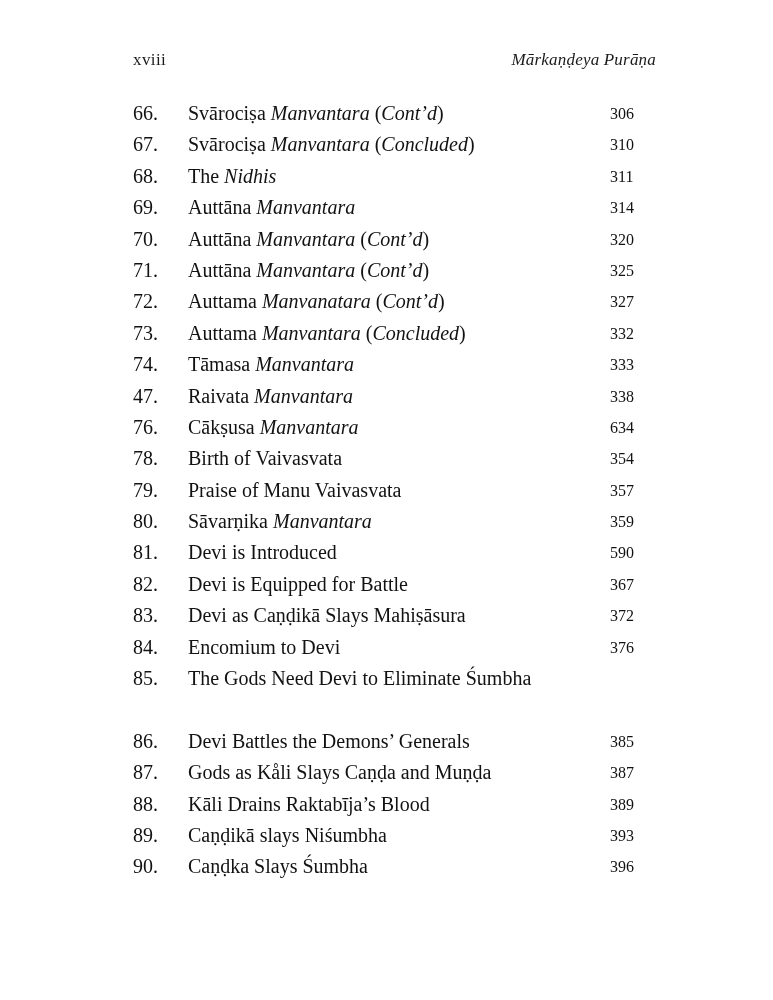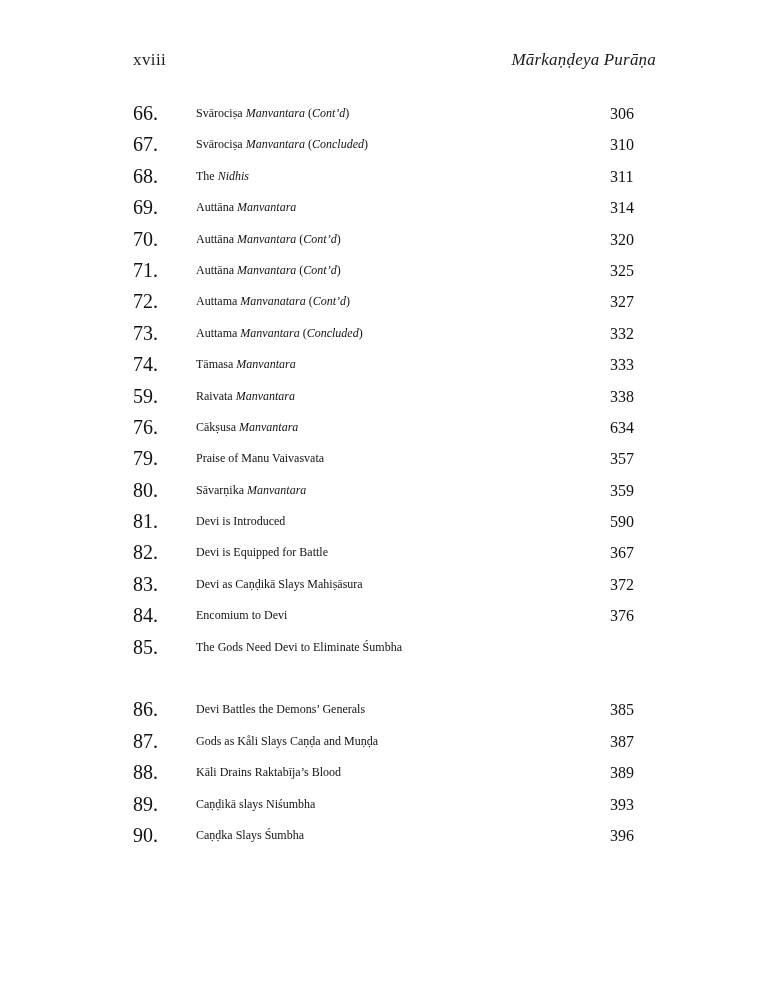--- a/index.html
+++ b/index.html
@@ -64,23 +64,23 @@
     position: absolute;
     left: 0;
     top: 0;
     width: 46px;
     text-align: left;
     font-size: 20px;
     line-height: 31.4px;
   }
   .title {
     position: absolute;
-    left: 63px;
+    left: 55px;
     top: 0;
-    font-size: 12px;
+    font-size: 20px;
     line-height: 31.4px;
     white-space: nowrap;
   }
   .title .it {
     font-style: italic;
   }
   .pageno {
     position: absolute;
     left: 477px;
     top: 0;
@@ -158,34 +158,41 @@
       </div>
       <div class="toc-row">
         <div class="entry-line">
           <span class="num">74.</span>
           <span class="title"><span>Tāmasa </span><span class="it">Manvantara</span></span>
           <span class="pageno">333</span>
         </div>
       </div>
       <div class="toc-row">
         <div class="entry-line">
-          <span class="num">59.</span>
+          <span class="num">47.</span>
           <span class="title"><span>Raivata </span><span class="it">Manvantara</span></span>
           <span class="pageno">338</span>
         </div>
       </div>
       <div class="toc-row">
         <div class="entry-line">
           <span class="num">76.</span>
           <span class="title"><span>Cākṣusa </span><span class="it">Manvantara</span></span>
           <span class="pageno">634</span>
         </div>
       </div>
       <div class="toc-row">
         <div class="entry-line">
+          <span class="num">78.</span>
+          <span class="title"><span>Birth of Vaivasvata</span></span>
+          <span class="pageno">354</span>
+        </div>
+      </div>
+      <div class="toc-row">
+        <div class="entry-line">
           <span class="num">79.</span>
           <span class="title"><span>Praise of Manu Vaivasvata</span></span>
           <span class="pageno">357</span>
         </div>
       </div>
       <div class="toc-row">
         <div class="entry-line">
           <span class="num">80.</span>
           <span class="title"><span>Sāvarṇika </span><span class="it">Manvantara</span></span>
           <span class="pageno">359</span>

